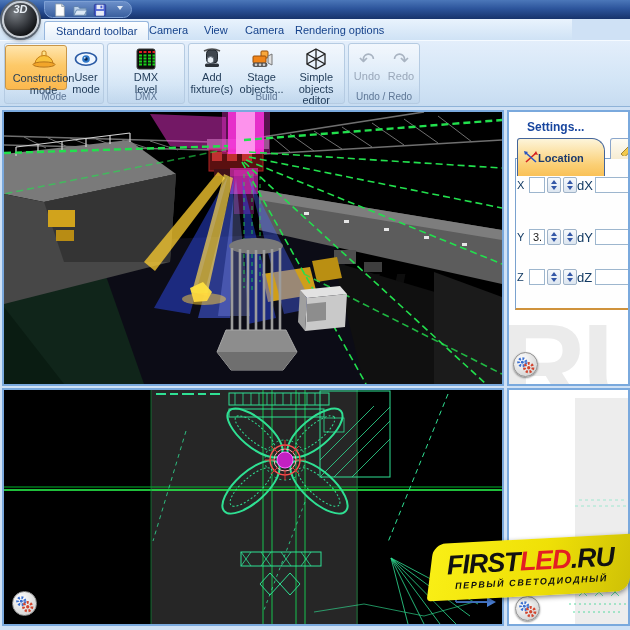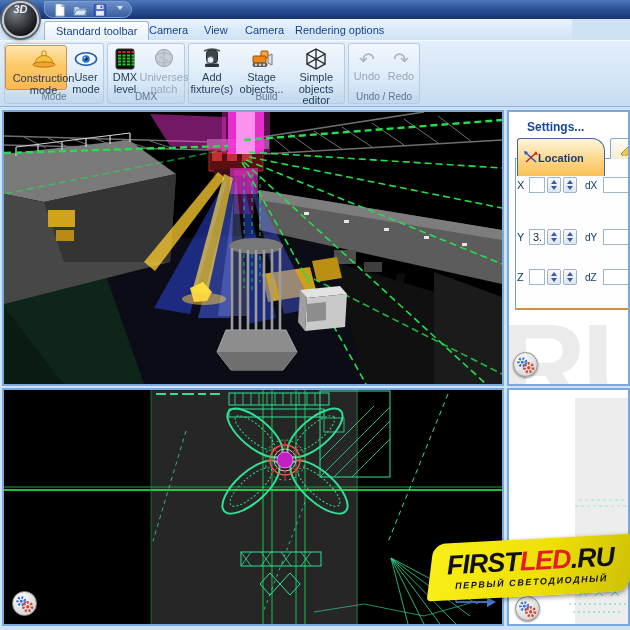--- a/index.html
+++ b/index.html
@@ -64,21 +64,21 @@
   .srow { position:absolute; left:8px; height:18px; display:flex; align-items:center; z-index:3; }
   .axlbl { width:12px; font-size:11px; color:#123a63; }
   .axin { width:16px; height:16px; border:1px solid #9db6ce; font-size:11px; padding:0 3px;
     font-family:"Liberation Sans",sans-serif; color:#222; }
   .axin.dax { width:40px; margin-left:2px; }
   .spin { width:14px; height:16px; margin-left:2px; border:1px solid #9fb3c8; border-radius:2px;
     background:linear-gradient(#f6f9fc,#dde6f0); display:flex; flex-direction:column; align-items:center; justify-content:center; gap:2px; }
   .spin i { display:block; width:0; height:0; border-left:3px solid transparent; border-right:3px solid transparent; }
   .spin .up { border-bottom:4px solid #3457a6; }
   .spin .dn { border-top:4px solid #3457a6; }
-  .dlbl { margin-left:8px; font-size:10px; color:#123a63; width:16px; }
+  .dlbl { margin-left:0; font-size:13px; color:#123a63; width:16px; }
 
   
   .gearbtn { position:absolute; width:25px; height:25px; border-radius:50%;
     background:radial-gradient(circle at 35% 30%, #ffffff, #d6d6d6 75%, #b9b9b9);
     border:1px solid #8f8f8f; box-shadow:0 1px 2px rgba(0,0,0,.45); z-index:5; }
   .gearbtn svg { width:100%; height:100%; display:block; }
 
   
   .banner { position:absolute; left:430px; top:539px; width:202px; height:57px; z-index:40;
     transform:rotate(-3deg) skewX(-10deg);
@@ -173,28 +173,20 @@
               <rect x="14" y="13.5" width="3" height="2"></rect>
               <rect x="14" y="16.5" width="3" height="2"></rect>
             <rect x="18.5" y="7.5" width="2.5" height="2"></rect>
               <rect x="18.5" y="10.5" width="2.5" height="2"></rect>
               <rect x="18.5" y="13.5" width="2.5" height="2"></rect>
               <rect x="18.5" y="16.5" width="2.5" height="2"></rect>
           </g>
         </svg>
         <span>DMX level</span>
       </div>
-      <div class="rbtn disabled" style="width:40px">
-        <svg class="bicon" viewBox="0 0 24 24">
-          <circle cx="12" cy="11" r="8.5" fill="#c9cfd8" stroke="#9aa1ac"></circle>
-          <path d="M5,8 q7,-4 14,0 M5,14 q7,4 14,0 M12,2.5 v17" fill="none" stroke="#aab1bc"></path>
-          <path d="M8,9 q4,6 8,4" fill="none" stroke="#b8bfc9" stroke-width="2"></path>
-        </svg>
-        <span>Universes patch</span>
-      </div>
     </div>
     <div class="glabel">DMX</div>
   </div>
 
   <div class="rgroup" style="left:188px; width:157px;">
     <div class="rbtns">
       <div class="rbtn" style="width:46px">
         <svg class="bicon" viewBox="0 0 24 24">
           <path d="M4,4 q8,-4 16,0" fill="none" stroke="#555" stroke-width="1.6"></path>
           <rect x="6.5" y="3" width="11" height="13" rx="3.5" fill="#3f464e" stroke="#20262c"></rect>

